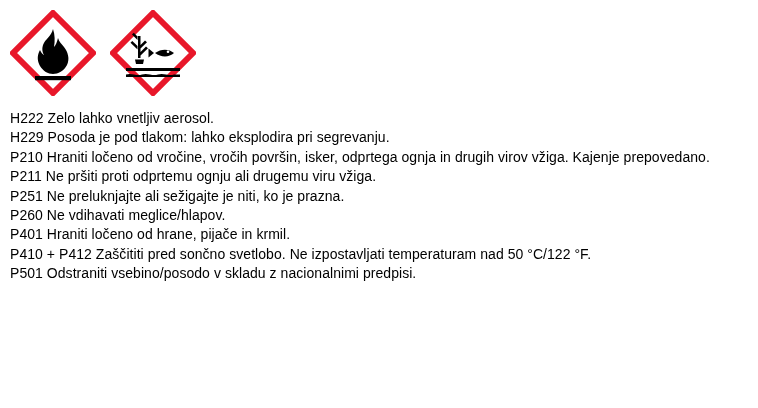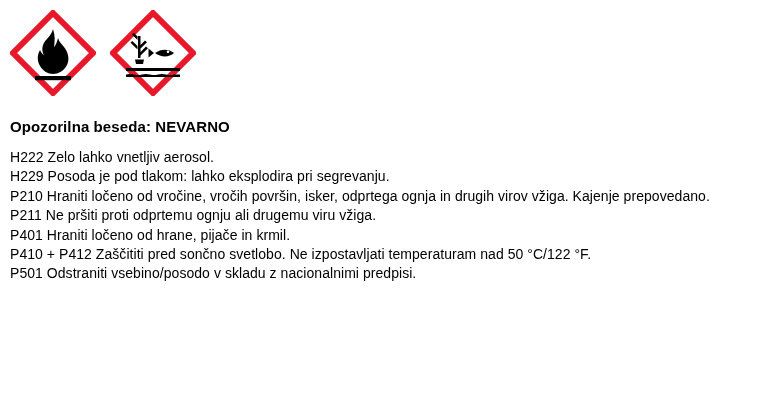--- a/index.html
+++ b/index.html
@@ -82,25 +82,26 @@
           <path d="M44 43 L38.5 38.5 L38.5 47.5 Z"></path>
           <circle cx="58" cy="41.8" r="1.3" fill="#ffffff"></circle>
           <path d="M16 58 L70 58 L70 61 L16 61 Z"></path>
           <path d="M16 64.5 C22 62.5 26 66.5 32 64.5 C38 62.5 42 66.5 48 64.5 C54 62.5 58 66.5 64 64.5 L70 64.5 L70 67 L16 67 Z"></path>
         </g>
       </svg>
     </div>
 
   </div>
 
-  <div class="signal">Opozorilna beseda: NEVARNO</div>
 
   <div class="statements">
     <div class="line">H222 Zelo lahko vnetljiv aerosol.</div>
     <div class="line">H229 Posoda je pod tlakom: lahko eksplodira pri segrevanju.</div>
     <div class="line">P210 Hraniti ločeno od vročine, vročih površin, isker, odprtega ognja in drugih virov vžiga. Kajenje prepovedano.</div>
     <div class="line">P211 Ne pršiti proti odprtemu ognju ali drugemu viru vžiga.</div>
+    <div class="line">P251 Ne preluknjajte ali sežigajte je niti, ko je prazna.</div>
+    <div class="line">P260 Ne vdihavati meglice/hlapov.</div>
     <div class="line">P401 Hraniti ločeno od hrane, pijače in krmil.</div>
     <div class="line">P410 + P412 Zaščititi pred sončno svetlobo. Ne izpostavljati temperaturam nad 50 °C/122 °F.</div>
     <div class="line">P501 Odstraniti vsebino/posodo v skladu z nacionalnimi predpisi.</div>
   </div>
 
 </div>
 
 </body></html>

